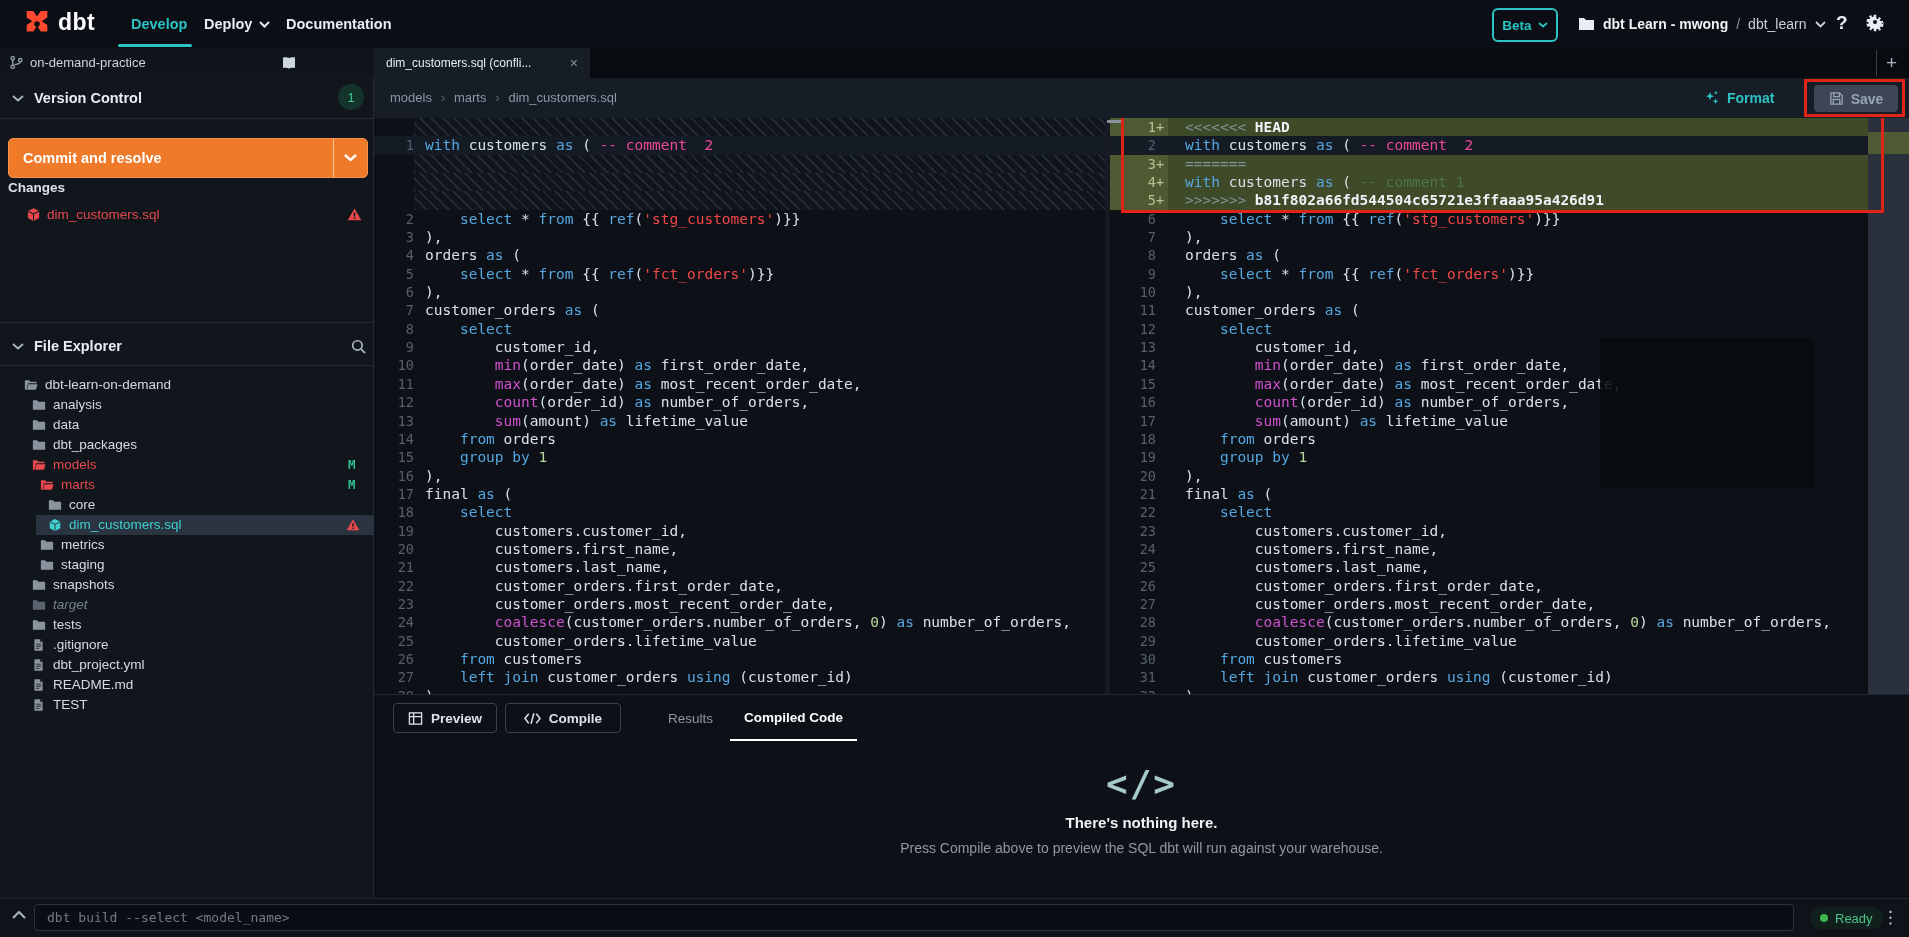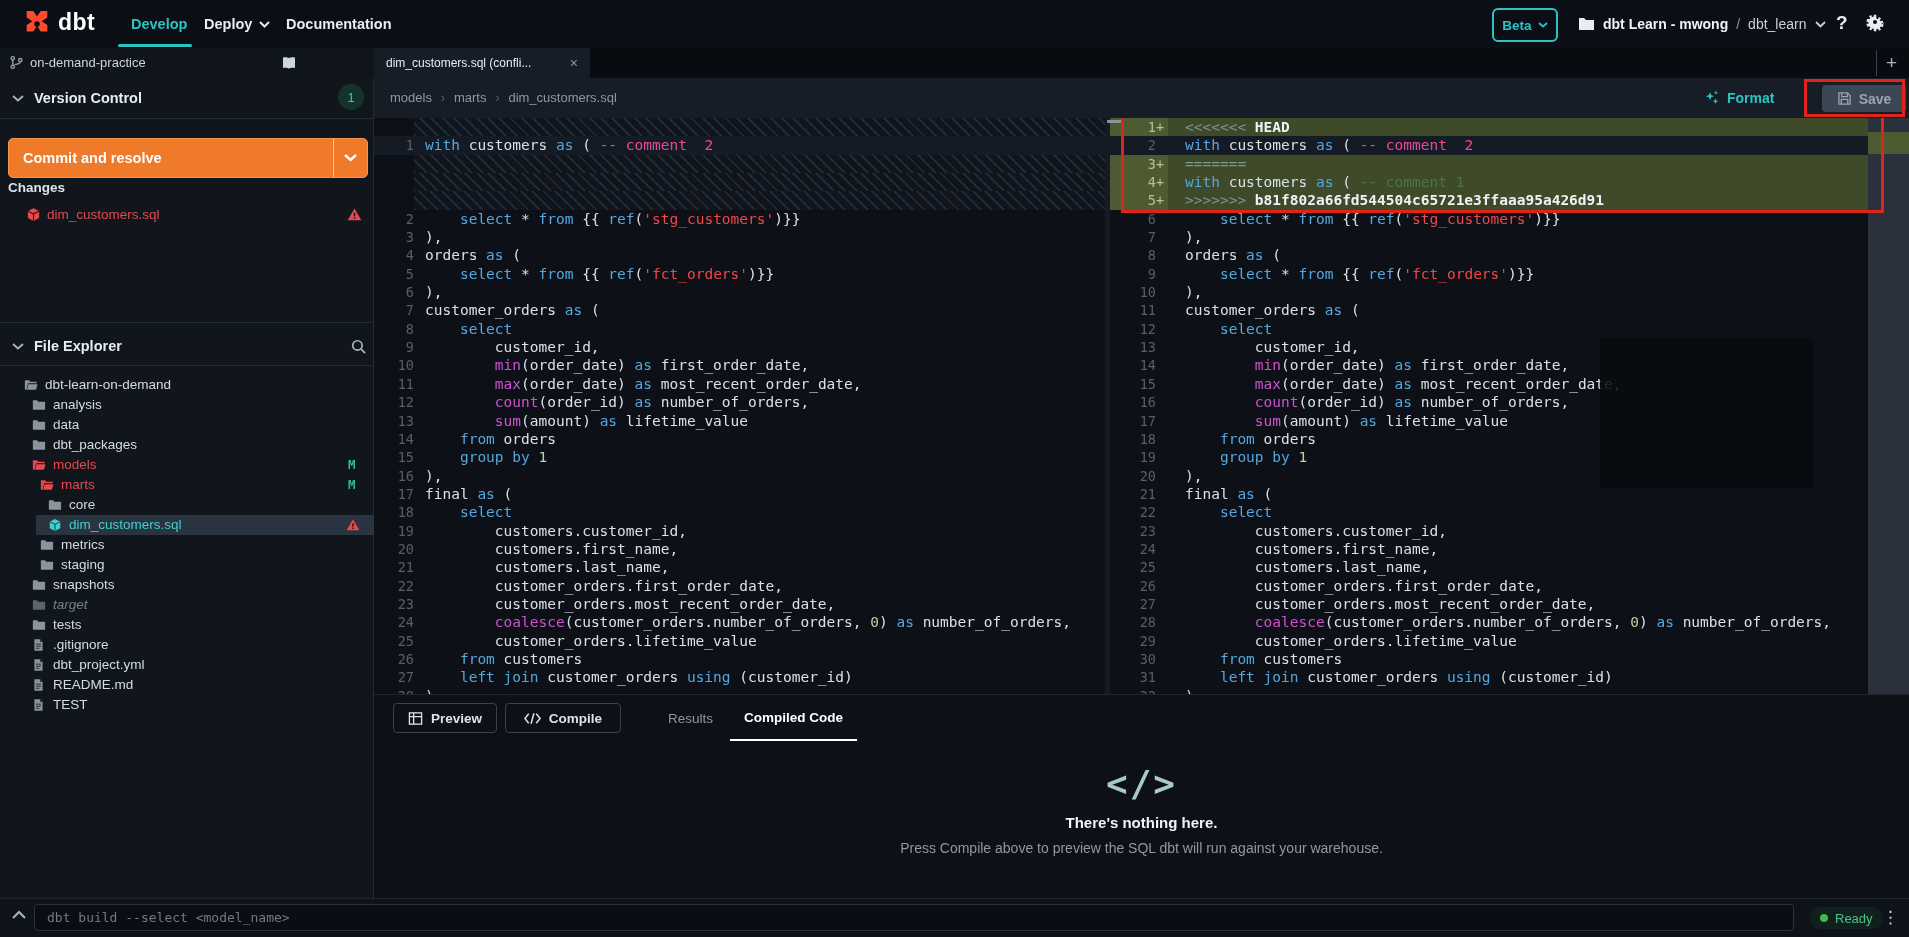--- a/index.html
+++ b/index.html
@@ -61,21 +61,21 @@
   .trow.dim .fname{color:#77818c;font-style:italic;}
   .trow.sel .ficon,.trow.sel .fname{color:#3fd0d0;}
   .trow .mbadge{position:absolute;left:348px;top:2px;font-size:12.5px;font-weight:bold;color:#2fbf8f;font-family:"DejaVu Sans Mono",monospace;}
   .trow .warn{position:absolute;left:346px;top:3px;width:14px;height:14px;}
   
   .toolbar{position:absolute;left:374px;top:78px;width:1535px;height:40px;background:#171d26;}
   .crumbs{position:absolute;left:16px;top:12px;font-size:13px;color:#8d97a3;display:flex;gap:9px;align-items:center;}
   .crumbs .c-sep{color:#5b6570;font-size:12px;}
   .format-btn{position:absolute;left:1330px;top:8px;height:24px;display:flex;align-items:center;gap:7px;color:#2cc3c3;font-size:14px;font-weight:bold;cursor:pointer;}
   .save-btn{position:absolute;left:1440px;top:7px;width:84px;height:27px;background:#3d4654;border-radius:4px;display:flex;align-items:center;justify-content:center;gap:7px;
-    color:#98a3b3;font-size:14px;font-weight:bold;cursor:pointer;margin-left:8px;}
+    color:#98a3b3;font-size:14px;font-weight:bold;cursor:pointer;}
   .anno{position:absolute;border:3px solid #e02418;box-sizing:border-box;pointer-events:none;}
   .anno-save{left:1430px;top:1px;width:101px;height:38px;}
   
   .editor{position:absolute;left:374px;top:118px;width:1535px;height:576px;background:#0d1117;overflow:hidden;}
   .pane{position:absolute;top:0;height:576px;overflow:hidden;font-family:"DejaVu Sans Mono",monospace;font-size:14.5px;}
   .pane.left{left:0;width:731px;}
   .pane.right{left:736px;width:758px;}
   .sash{position:absolute;left:731px;top:0;width:5px;height:576px;background:#161b23;}
   .crow{position:relative;height:18.35px;display:flex;white-space:pre;}
   .crow .gut{flex:none;text-align:right;color:#555f6d;font-size:13.5px;line-height:18.35px;}

